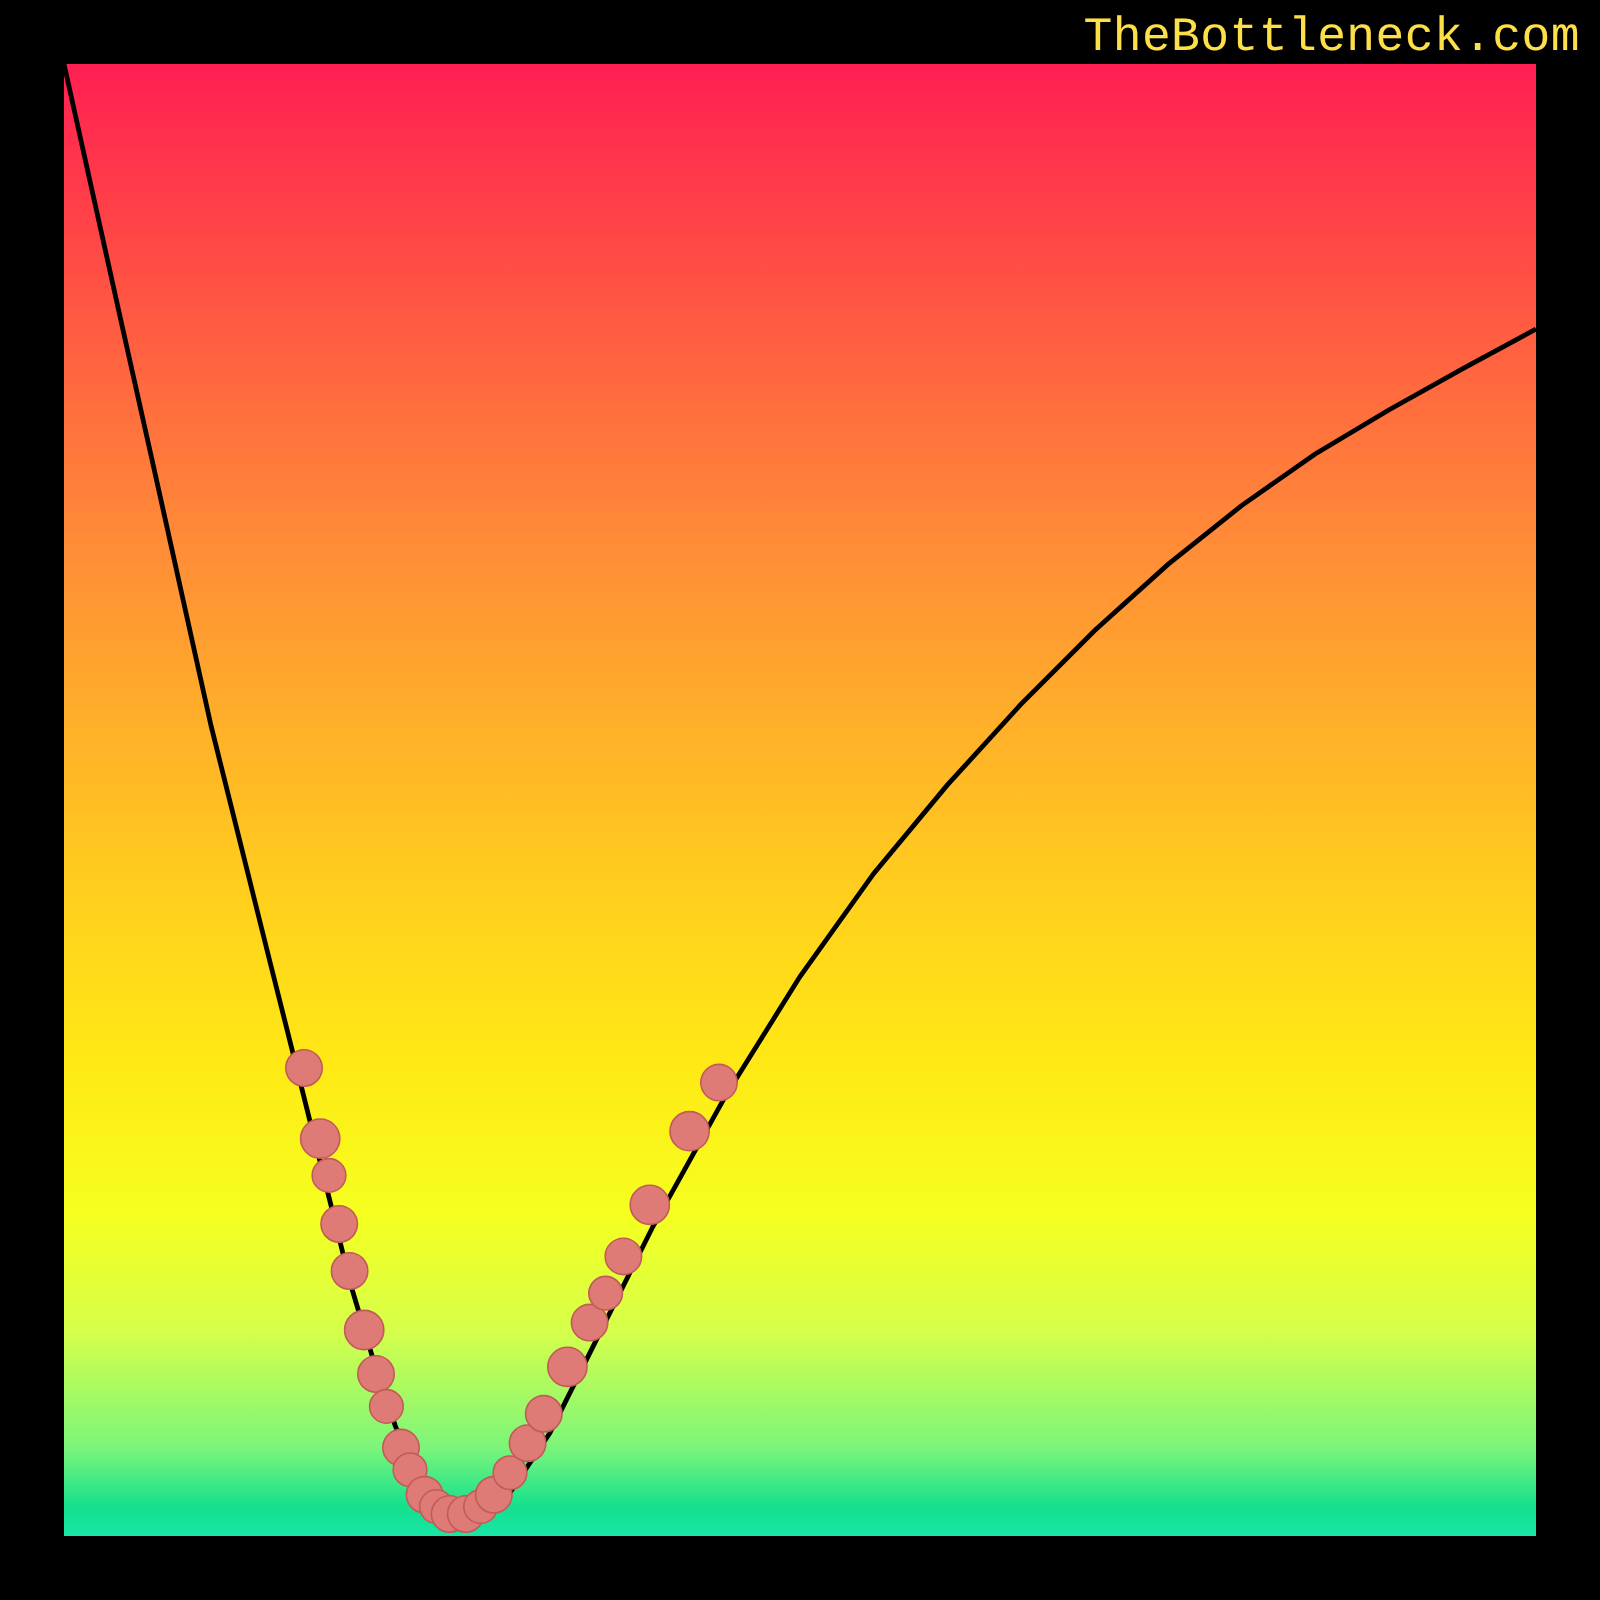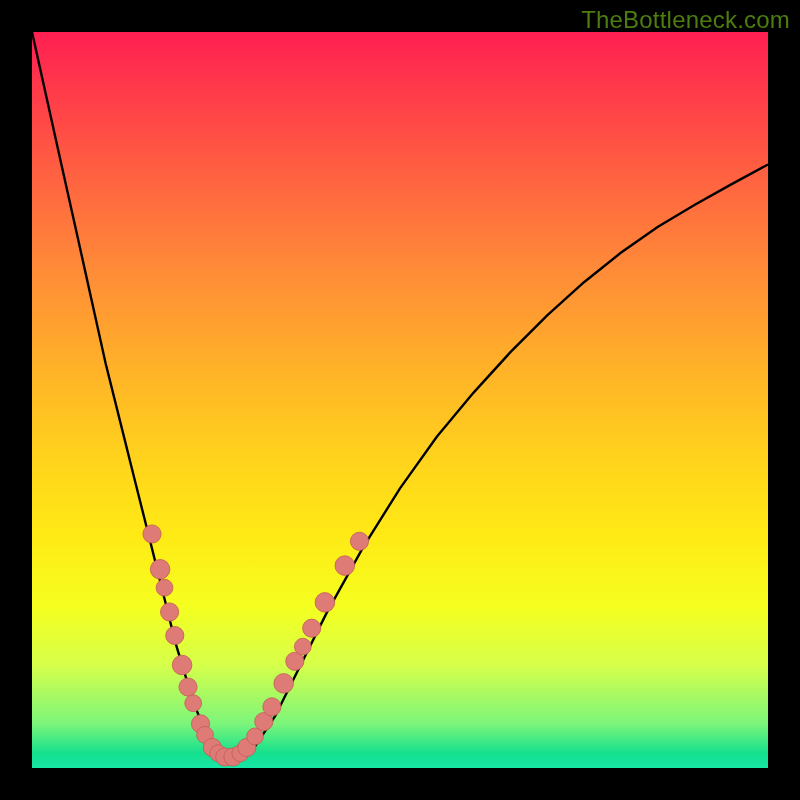--- a/index.html
+++ b/index.html
@@ -38,24 +38,25 @@
       #d6ff4a 86%,
       #7cf57a 94%,
       #15e08e 98%,
       #17e6a6 100%
     );
   }
   .watermark {
     position: absolute;
     top: 6px;
     right: 10px;
-    color: #4d7c0f;
+    color: #fde047;
     font-size: 24px;
     letter-spacing: 0.2px;
     font-weight: 500;
+    font-family: Liberation Mono, monospace;
   }
   svg.curves {
     position: absolute;
     left: 0;
     top: 0;
     width: 736px;
     height: 736px;
   }
 </style>
 </head>

